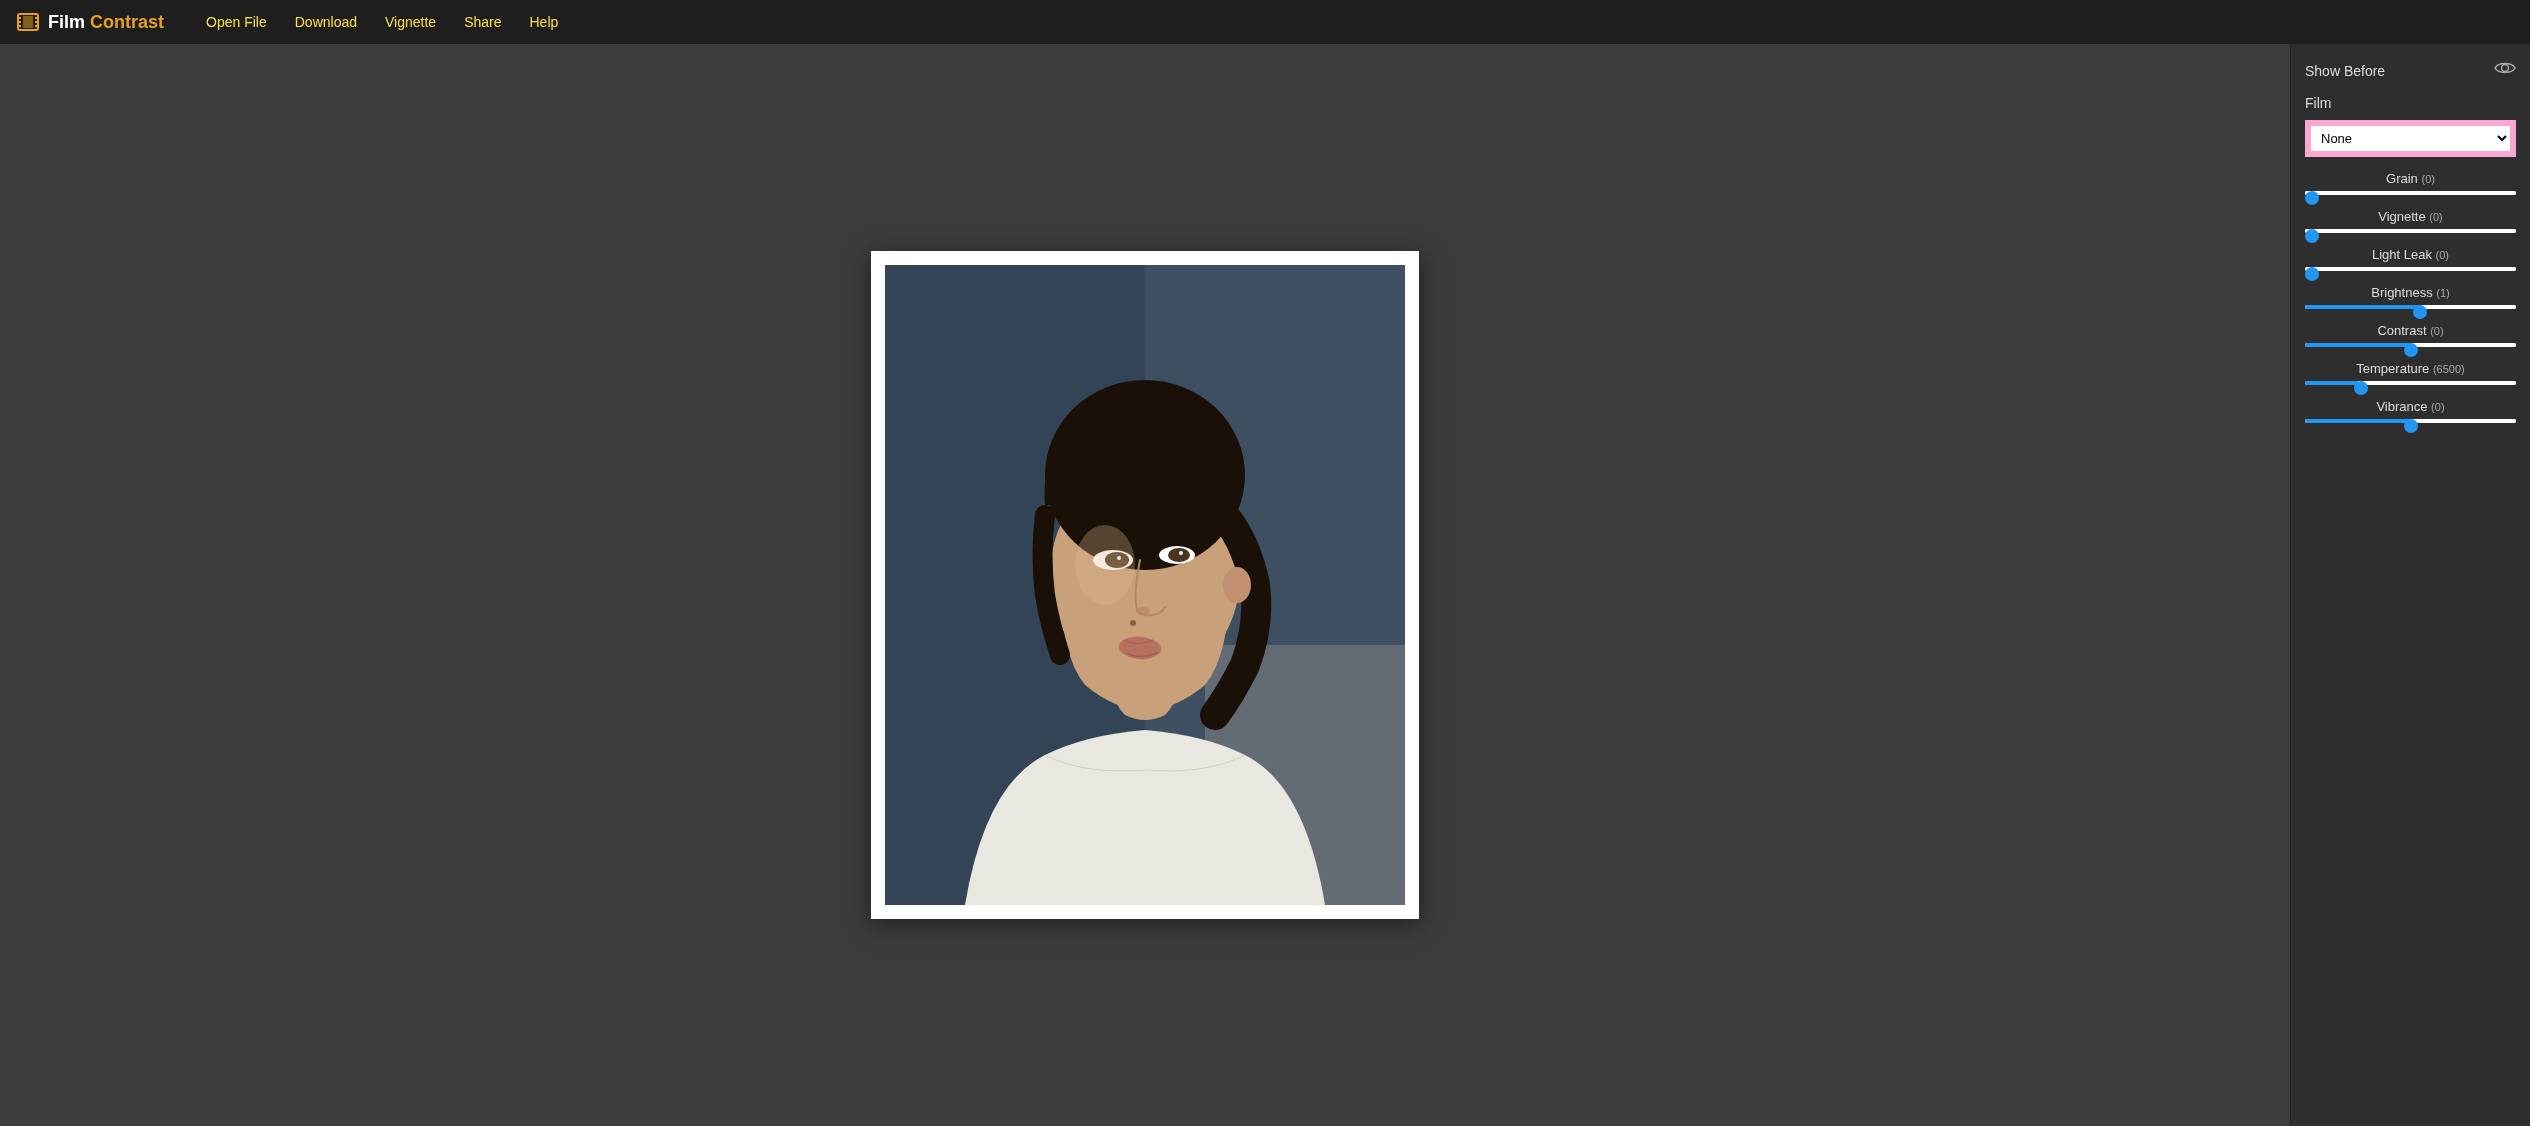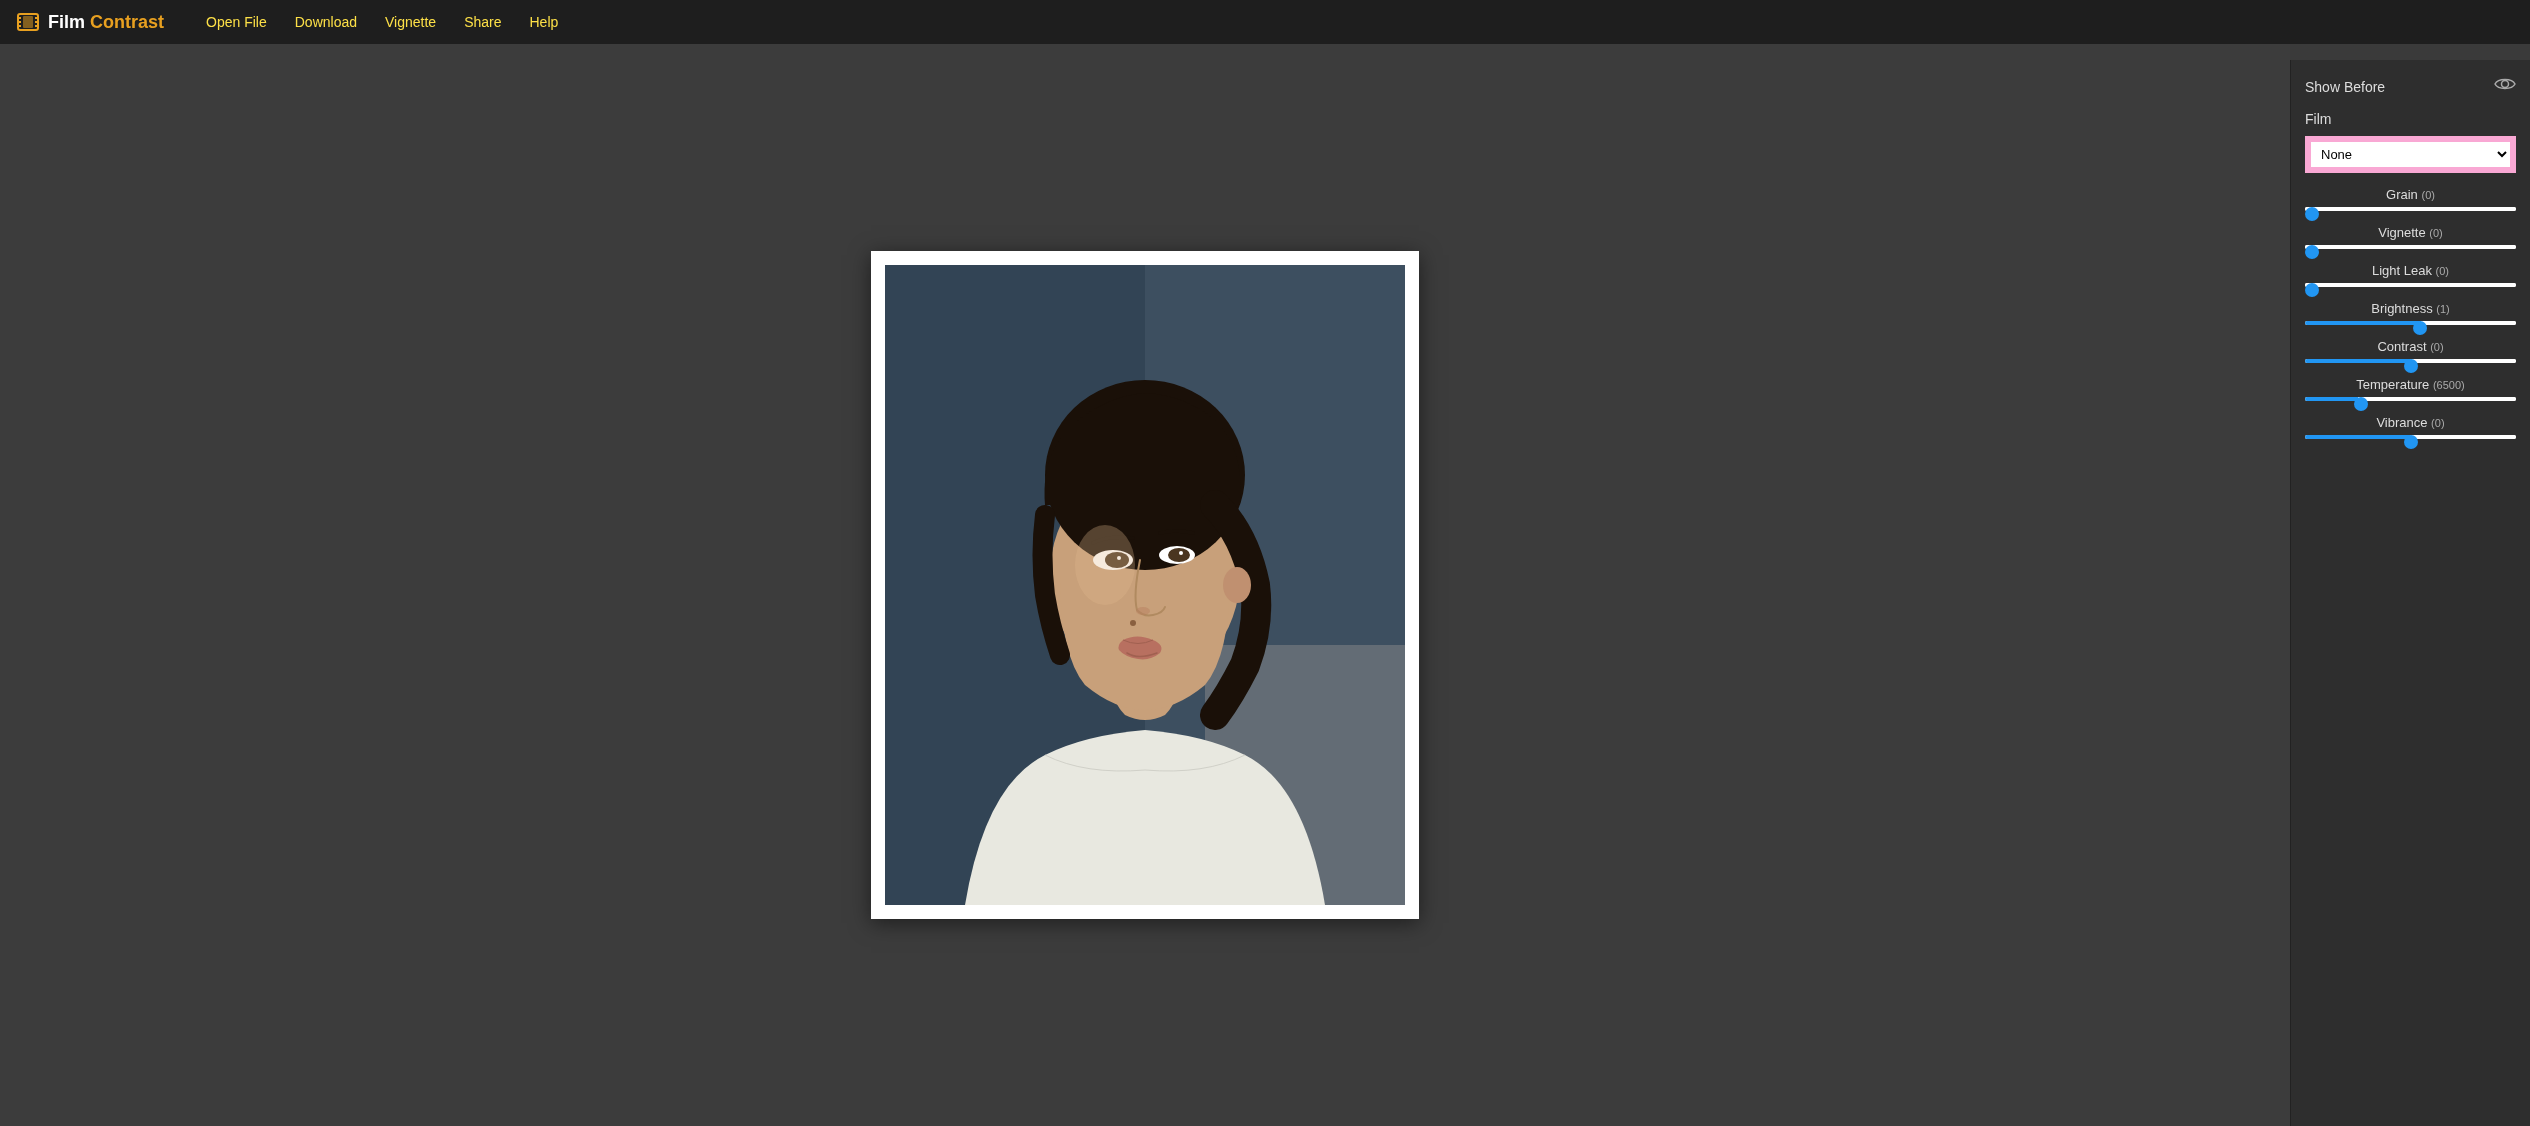--- a/index.html
+++ b/index.html
@@ -91,21 +91,20 @@
     #sidebar {
       width: 240px;
       background: #2e2e2e;
       border-left: 1px solid #222;
       padding: 16px 14px;
       display: flex;
       flex-direction: column;
       gap: 14px;
       overflow-y: auto;
       flex-shrink: 0;
-      margin-top: 16px;
     }
 
     .sidebar-row {
       display: flex;
       align-items: center;
       justify-content: space-between;
     }
 
     .show-before-label {
       font-size: 14px;

